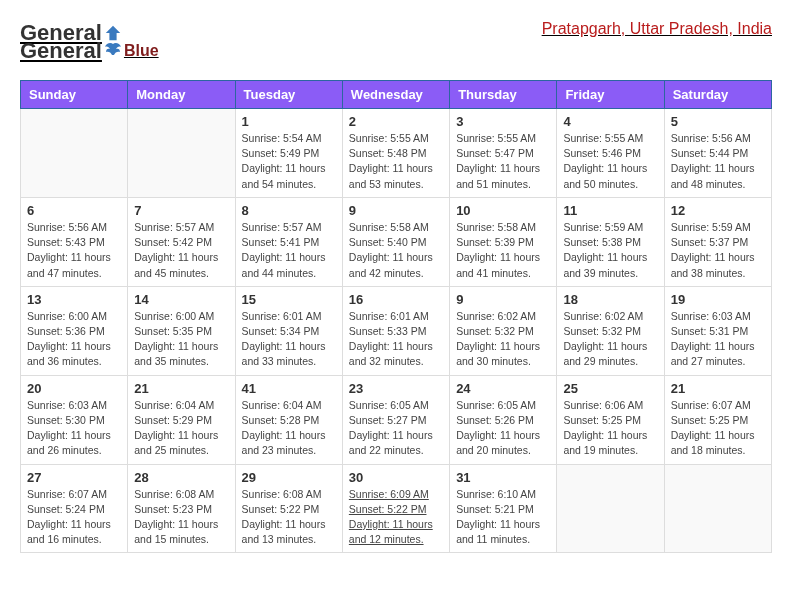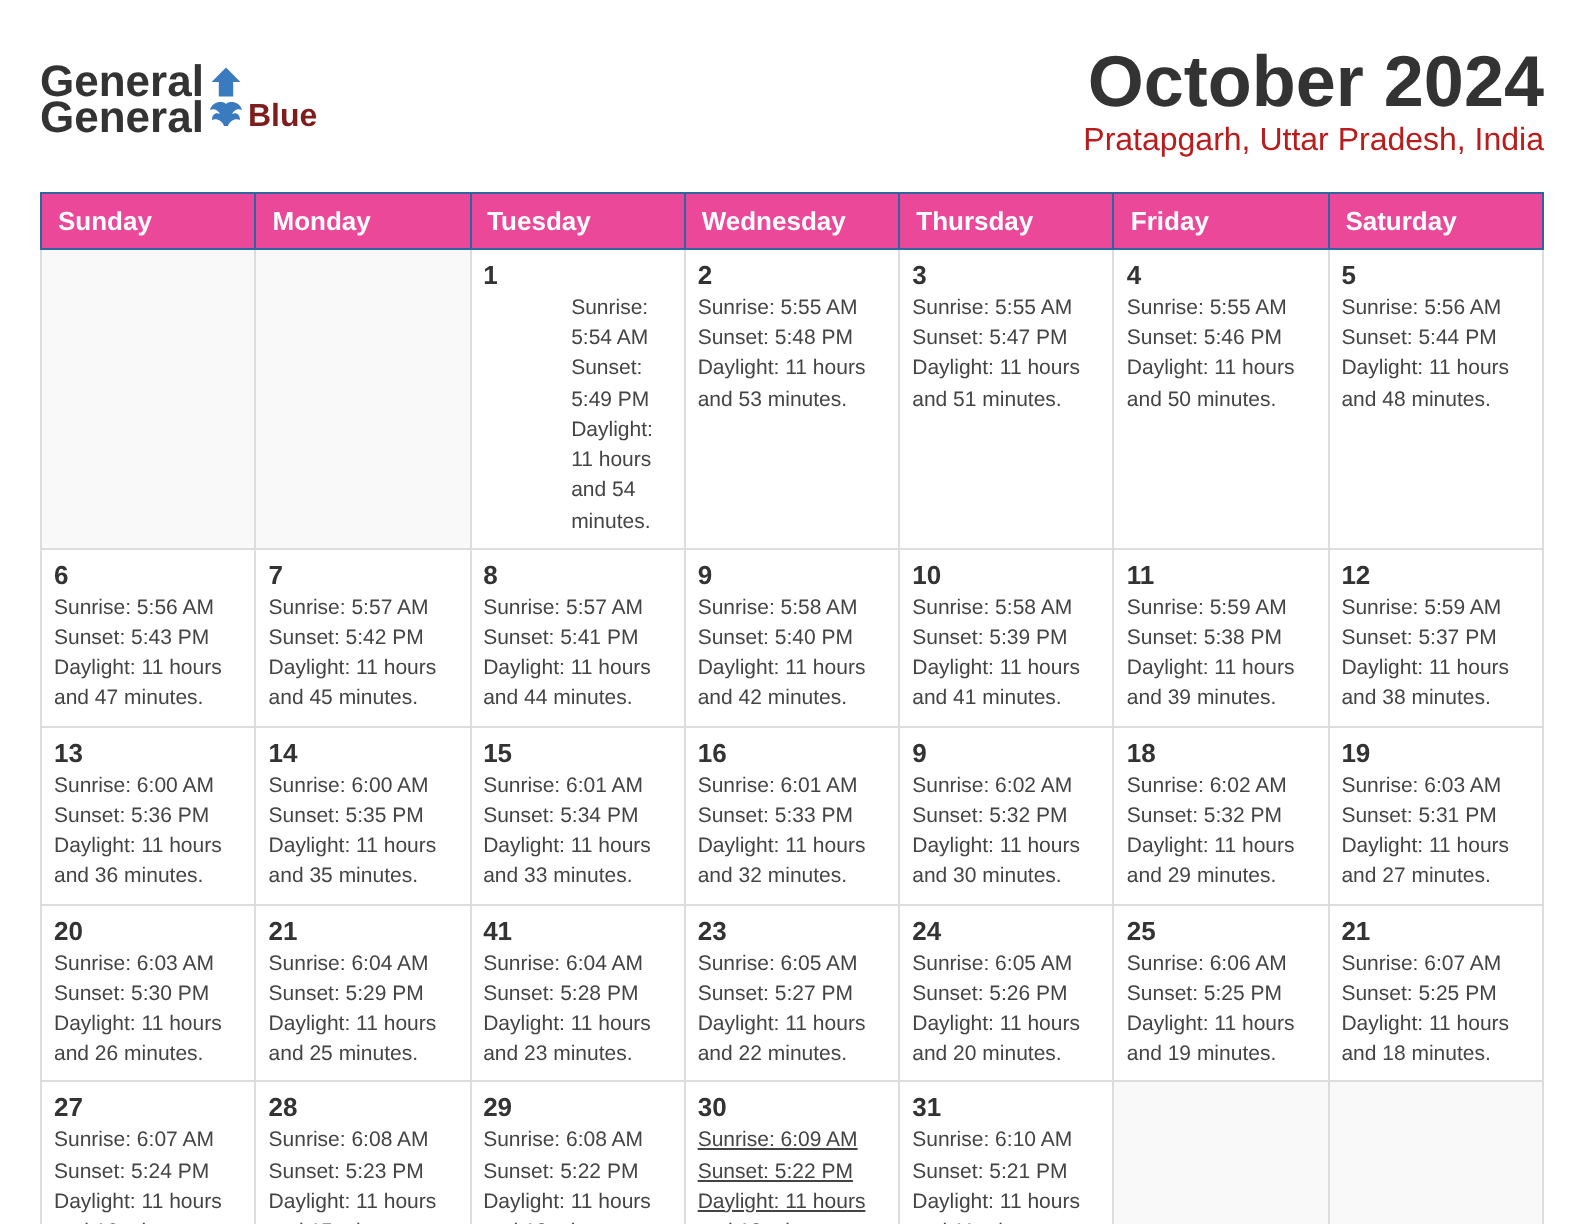--- a/index.html
+++ b/index.html
@@ -6,22 +6,23 @@
     body {
       font-family: Arial, sans-serif;
       background: #fff;
       width: 792px;
       min-height: 612px;
       padding: 20px;
     }
     .header {
       display: flex;
       justify-content: space-between;
-      align-items: center;
+      align-items: flex-start;
       margin-bottom: 16px;
+      text-decoration: underline;
     }
     .logo {
       display: flex;
       flex-direction: column;
       align-items: flex-start;
     }
     .logo-text {
       display: flex;
       align-items: center;
       font-size: 22px;
@@ -45,21 +46,21 @@
     .location {
       font-size: 16px;
       color: #b91c1c;
     }
     .calendar {
       width: 100%;
       border-collapse: collapse;
       border: 1px solid #ccc;
     }
     .calendar th {
-      background: #ec4899;
+      background: #8b5cf6;
       color: white;
       text-align: left;
       padding: 6px 8px;
       font-size: 13px;
       font-weight: bold;
       border: 1px solid #2d66a0;
     }
     .calendar td {
       border: 1px solid #ddd;
       vertical-align: top;
@@ -97,21 +98,20 @@
     </div>
     <div style="display:flex;align-items:center;margin-top:-8px;">
       <span style="font-size:22px;font-weight:bold;color:#333;">General</span>
       <svg width="20" height="20" viewBox="0 0 20 20" style="margin:0 1px;">
         <path d="M10 3 C12 1, 17 2, 18 6 C16 5, 14 6, 13 8 C15 7, 17 8, 17 11 C15 10, 12 11, 11 14 L9 14 C8 11, 5 10, 3 11 C3 8, 5 7, 7 8 C6 6, 4 5, 2 6 C3 2, 8 1, 10 3 Z" fill="#3a7abf"></path>
       </svg>
       <span style="font-size:16px;font-weight:bold;color:#7f1d1d;">Blue</span>
     </div>
   </div>
   <div class="title-section">
-    <div class="month-title">October 2024</div>
     <div class="location">Pratapgarh, Uttar Pradesh, India</div>
   </div>
 </div>
 
 <table class="calendar">
   <thead>
     <tr id="weekday-header">
         <th>Sunday</th>
         <th>Monday</th>
         <th>Tuesday</th>
@@ -120,21 +120,21 @@
         <th>Friday</th>
         <th>Saturday</th>
       </tr>
   </thead>
   <tbody id="calendar-body">
       <tr>
         <td class="empty"></td>
         <td class="empty"></td>
         <td>
           <span class="day-number">1</span>
-          <div class="day-info" style="white-space: pre-line; margin-left: 44px;">Sunrise: 5:54 AM
+          <div class="day-info" style="white-space: pre-line;">Sunrise: 5:54 AM
 Sunset: 5:49 PM
 Daylight: 11 hours
 and 54 minutes.</div>
         </td>
         <td>
           <span class="day-number">2</span>
           <div class="day-info" style="white-space: pre-line;">Sunrise: 5:55 AM
 Sunset: 5:48 PM
 Daylight: 11 hours
 and 53 minutes.</div>

